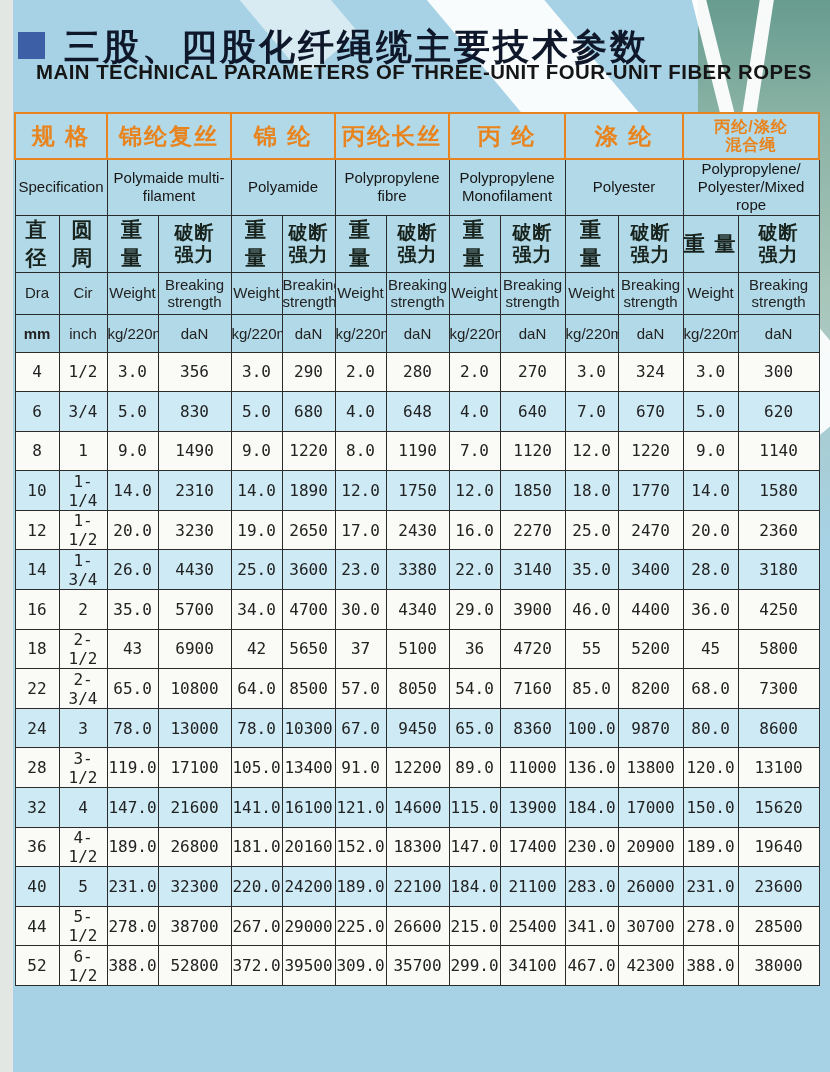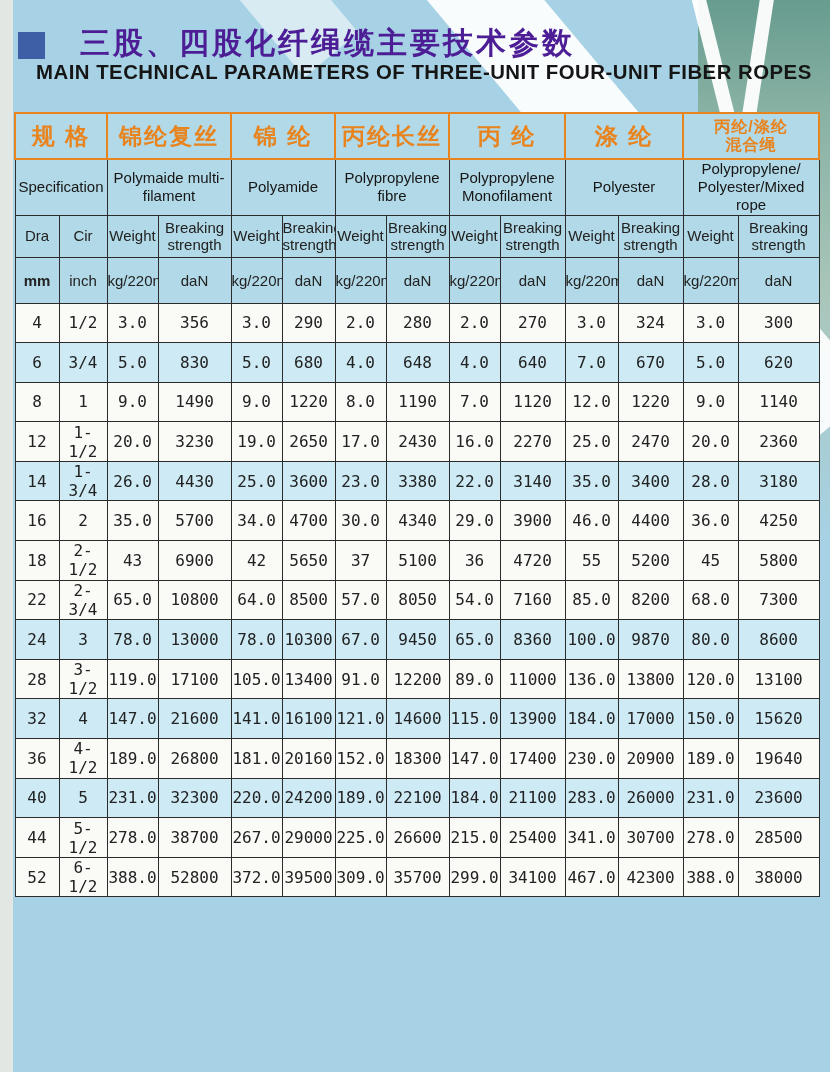--- a/index.html
+++ b/index.html
@@ -20,21 +20,21 @@
     position: absolute; right: 0; top: 0; width: 132px; height: 540px;
     background: linear-gradient(180deg, #679c8f 0%, #8ab3a5 22%, #a9c6ba 55%, rgba(169,198,186,0) 100%);
   }
   .v-svg { position: absolute; right: 0; top: 0; }
   .left-edge { position: absolute; left: 0; top: 0; width: 13px; height: 100%; background: #edebe4; opacity: .85; }
 
   
   .title-square { position: absolute; left: 18px; top: 32px; width: 27px; height: 27px; background: #3c5fa5; }
   .title-zh {
     position: absolute; left: 64px; top: 23px;
-    font-size: 30px; font-weight: bold; color: #4c1d95; letter-spacing: 3px; white-space: nowrap; margin-left: 16px;
+    font-size: 36px; font-weight: bold; color: #0f172a; letter-spacing: 3px; white-space: nowrap;
   }
   .title-en {
     position: absolute; left: 36px; top: 60px;
     font-size: 21px; font-weight: 600; color: #151515; white-space: nowrap;
     transform: scaleX(.97); transform-origin: left center; letter-spacing: .5px;
   }
 
   
   table.tech {
     position: absolute; left: 14px; top: 112px; width: 804px;
@@ -54,21 +54,21 @@
     font-size: 23px; font-weight: bold; color: #e8831d; letter-spacing: 2px;
   }
   tr.r1 th.mixed { font-size: 16px; line-height: 1.15; letter-spacing: 1px; }
   tr.r2 { height: 56px; }
   tr.r2 th { font-size: 15px; line-height: 1.2; }
   tr.r3 { height: 48px; }
   tr.r3 th { font-size: 21px; font-weight: bold; color: #17231c; letter-spacing: 2px; }
   tr.r3 th.strength { font-size: 19px; line-height: 1.12; letter-spacing: 1px; }
   tr.r4 { height: 42px; margin-top: 12px; }
   tr.r4 th { font-size: 15px; line-height: 1.15; color: #222; }
-  tr.r5 { height: 46px; }
+  tr.r5 { height: 38px; }
   tr.r5 th { font-size: 15px; color: #222; }
   tr.r5 th.unit-mm { font-weight: bold; }
   .tech tbody td {
     height: 39.6px;
     font-family: "DejaVu Sans Mono", monospace;
     font-size: 16px; color: #222;
     background: #fafaf7;
   }
   .tech tbody tr.shaded td { background: #cdeaf5; }
 </style>
@@ -124,20 +124,42 @@
         <th colspan="2">Polyamide</th>
         <th colspan="2">Polypropylene
 fibre</th>
         <th colspan="2">Polypropylene
 Monofilament</th>
         <th colspan="2">Polyester</th>
         <th colspan="2">Polypropylene/
 Polyester/Mixed
 rope</th>
       </tr>
+      <tr class="r3">
+        <th>直径</th>
+        <th>圆 周</th>
+        <th>重 量</th>
+        <th class="strength">破断
+强力</th>
+        <th>重 量</th>
+        <th class="strength">破断
+强力</th>
+        <th>重 量</th>
+        <th class="strength">破断
+强力</th>
+        <th>重 量</th>
+        <th class="strength">破断
+强力</th>
+        <th>重 量</th>
+        <th class="strength">破断
+强力</th>
+        <th>重 量</th>
+        <th class="strength">破断
+强力</th>
+      </tr>
       <tr class="r4">
         <th>Dra</th>
         <th>Cir</th>
         <th>Weight</th>
         <th>Breaking
 strength</th>
         <th>Weight</th>
         <th>Breaking
 strength</th>
         <th>Weight</th>
@@ -212,20 +234,36 @@
           <td>1220</td>
           <td>8.0</td>
           <td>1190</td>
           <td>7.0</td>
           <td>1120</td>
           <td>12.0</td>
           <td>1220</td>
           <td>9.0</td>
           <td>1140</td>
         </tr>
+        <tr class="shaded">
+          <td>10</td>
+          <td>1-1/4</td>
+          <td>14.0</td>
+          <td>2310</td>
+          <td>14.0</td>
+          <td>1890</td>
+          <td>12.0</td>
+          <td>1750</td>
+          <td>12.0</td>
+          <td>1850</td>
+          <td>18.0</td>
+          <td>1770</td>
+          <td>14.0</td>
+          <td>1580</td>
+        </tr>
         <tr>
           <td>12</td>
           <td>1-1/2</td>
           <td>20.0</td>
           <td>3230</td>
           <td>19.0</td>
           <td>2650</td>
           <td>17.0</td>
           <td>2430</td>
           <td>16.0</td>

